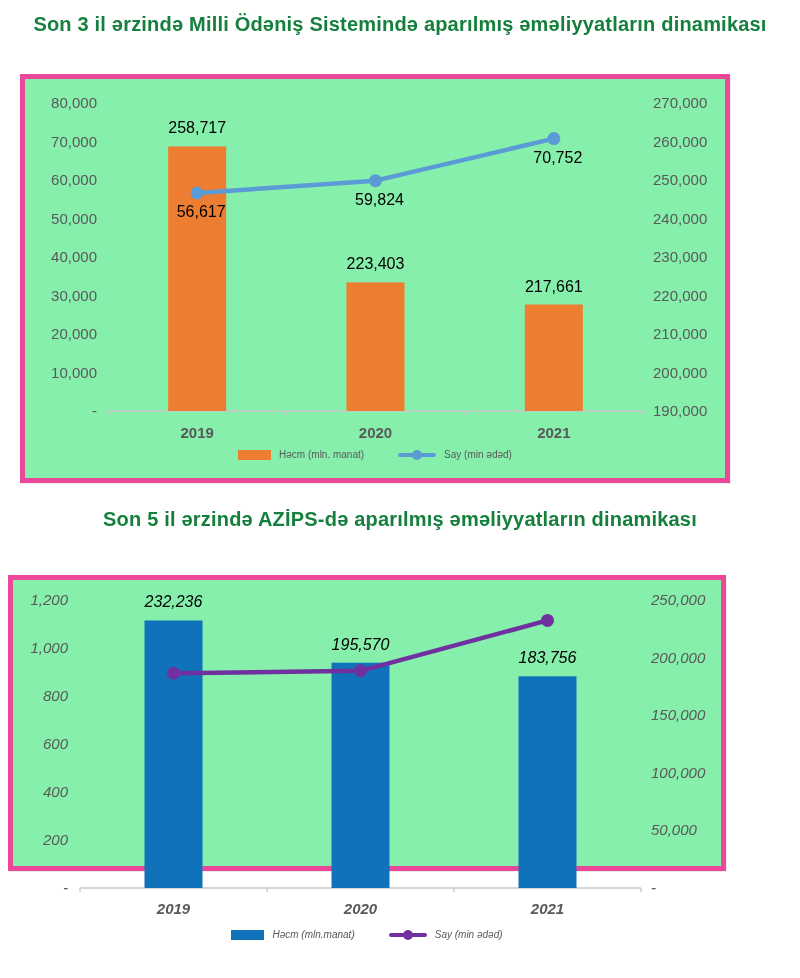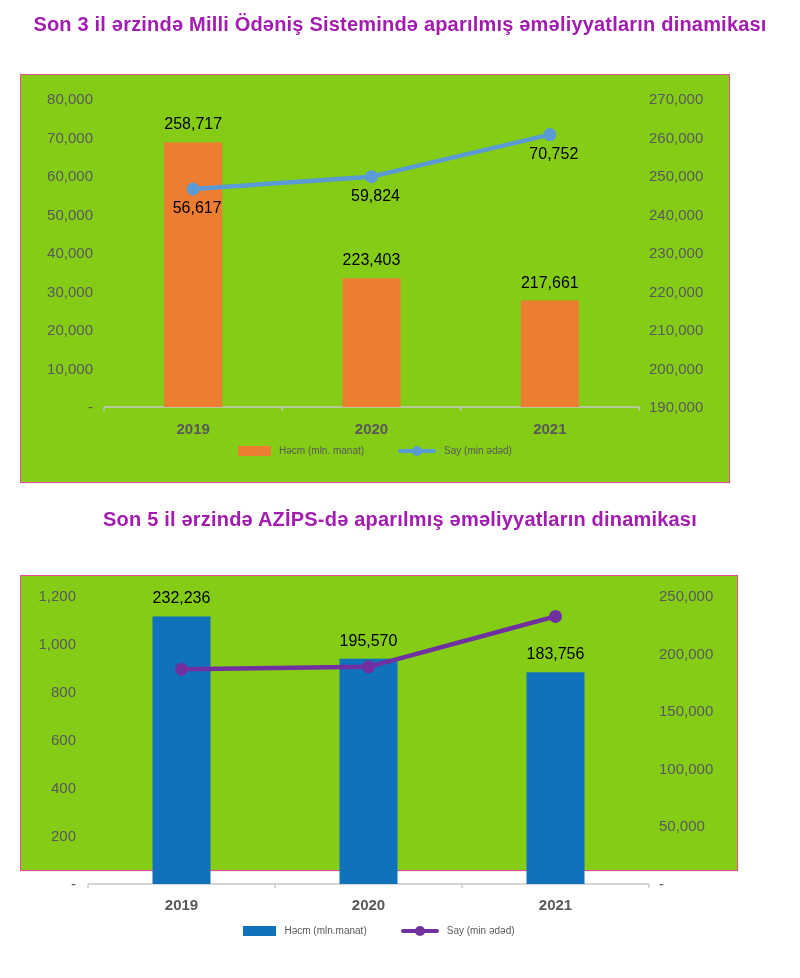--- a/index.html
+++ b/index.html
@@ -2,32 +2,32 @@
 <html><head>
 <meta charset="utf-8">
 <style>
   html,body{margin:0;padding:0;}
   body{
     width:800px;height:978px;position:relative;background:#ffffff;
     font-family:"Liberation Sans", sans-serif;
   }
   .chart-title{
     position:absolute;left:0;width:800px;text-align:center;
-    font-weight:bold;font-size:20px;color:#a21caf;letter-spacing:0.2px;
+    font-weight:bold;font-size:20px;color:#15803d;letter-spacing:0.2px;
   }
   #title-0{top:13px;}
   #title-1{top:508px;}
   .panel{
-    position:absolute;background:#84cc16;
-    border:1px solid #ec4899;
+    position:absolute;background:#86efac;
+    border:5px solid #ec4899;
     box-shadow:1px 1px 0 #ececec;
     box-sizing:border-box;
   }
   #panel-0{left:20px;top:74px;width:710px;height:409px;}
-  #panel-1{left:20px;top:575px;width:718px;height:296px;}
+  #panel-1{left:8px;top:575px;width:718px;height:296px;font-style:italic;}
   .panel svg{position:absolute;left:0;top:0;}
   svg text{fill:#595959;font-size:15px;font-family:"Liberation Sans",sans-serif;}
   svg text.dlabel{fill:#000000;font-size:16px;}
   svg text.year{font-weight:bold;font-size:15px;}
   .legend{
     position:absolute;left:0;width:100%;
     display:flex;justify-content:center;align-items:center;gap:34px;
   }
   #legend-0{top:370px;}
   #legend-1{top:349px;align-items:flex-end;}

